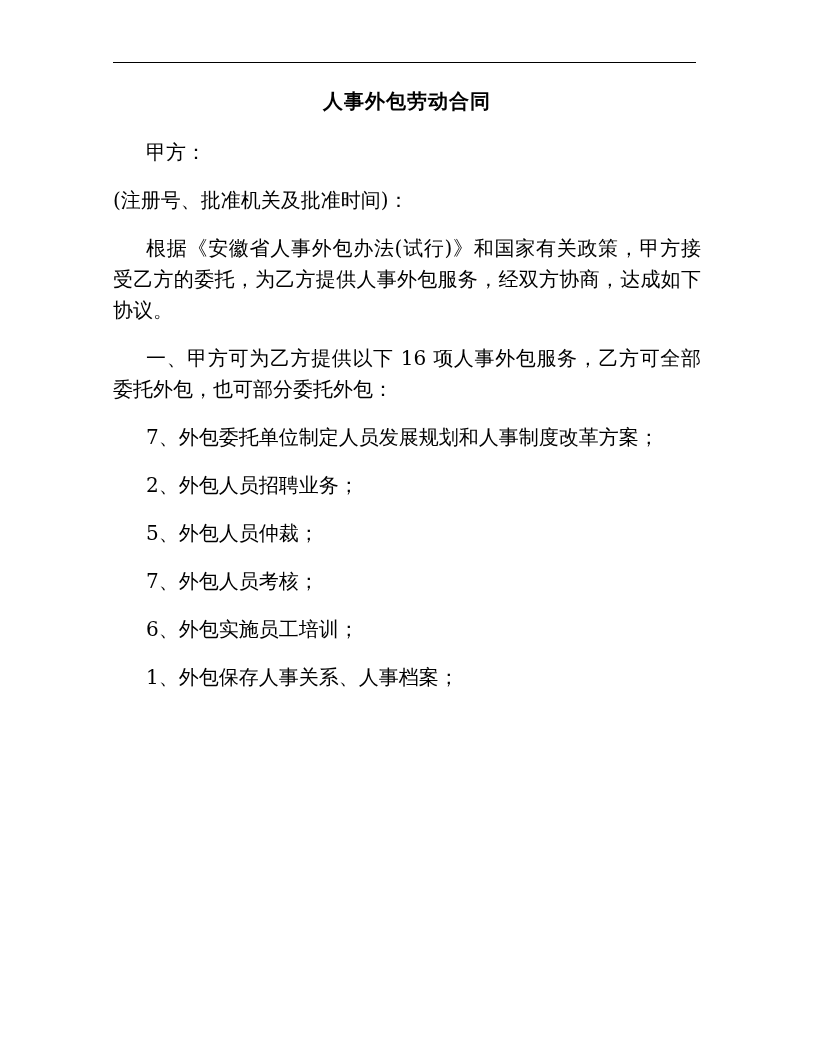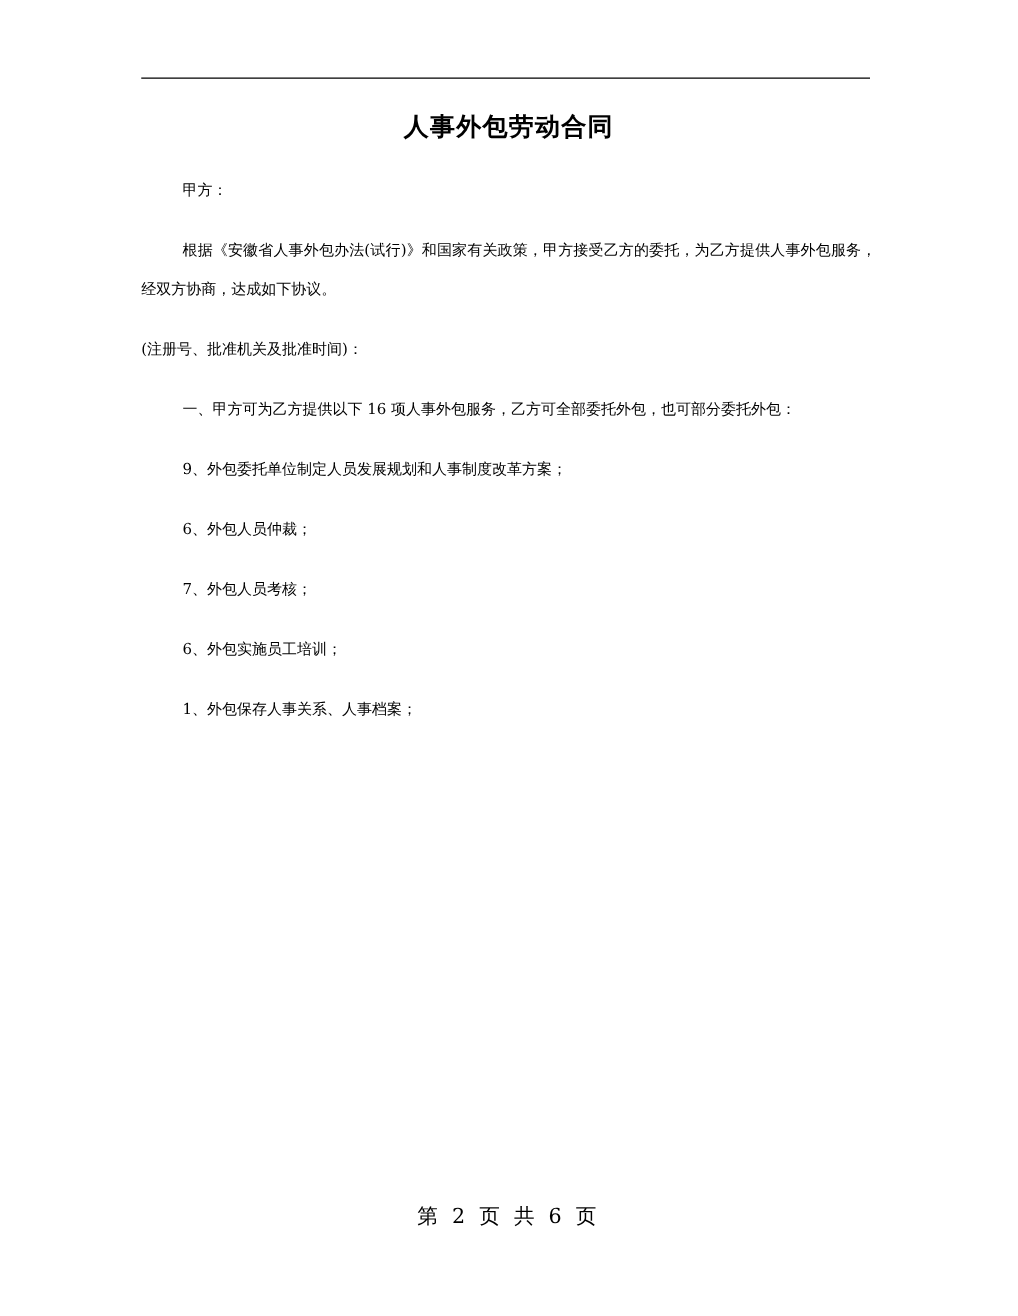--- a/index.html
+++ b/index.html
@@ -38,21 +38,21 @@
   }
   .doc-title {
     font-size: 20px;
     font-weight: bold;
     text-align: center;
     letter-spacing: 1px;
     margin: 0 0 22px 0;
     font-family: "DejaVu Serif", "Liberation Serif", serif;
   }
   p.para {
-    font-size: 12px;
+    font-size: 20px;
     line-height: 31px;
     margin: 0 0 17px 0;
     text-align: justify;
     text-justify: inter-ideograph;
     font-family: "DejaVu Serif", "Liberation Serif", serif;
   }
   p.indent2 {
     text-indent: 33px;
   }
   p.noindent {
@@ -73,25 +73,25 @@
 <body>
 
 <div class="page">
 
   <div class="header-rule"></div>
 
   <div class="content">
     <h1 class="doc-title">人事外包劳动合同</h1>
 
     <p class="para indent2">甲方：</p>
+    <p class="para noindent">(注册号、批准机关及批准时间)：</p>
     <p class="para indent2">根据《安徽省人事外包办法(试行)》和国家有关政策，甲方接受乙方的委托，为乙方提供人事外包服务，经双方协商，达成如下协议。</p>
-    <p class="para noindent">(注册号、批准机关及批准时间)：</p>
     <p class="para indent2">一、甲方可为乙方提供以下 16 项人事外包服务，乙方可全部委托外包，也可部分委托外包：</p>
-    <p class="para indent2">9、外包委托单位制定人员发展规划和人事制度改革方案；</p>
-    <p class="para indent2">6、外包人员仲裁；</p>
+    <p class="para indent2">7、外包委托单位制定人员发展规划和人事制度改革方案；</p>
+    <p class="para indent2">2、外包人员招聘业务；</p>
+    <p class="para indent2">5、外包人员仲裁；</p>
     <p class="para indent2">7、外包人员考核；</p>
     <p class="para indent2">6、外包实施员工培训；</p>
     <p class="para indent2">1、外包保存人事关系、人事档案；</p>
   </div>
 
-  <div class="footer">第 2 页 共 6 页</div>
 
 </div>
 
 </body></html>

